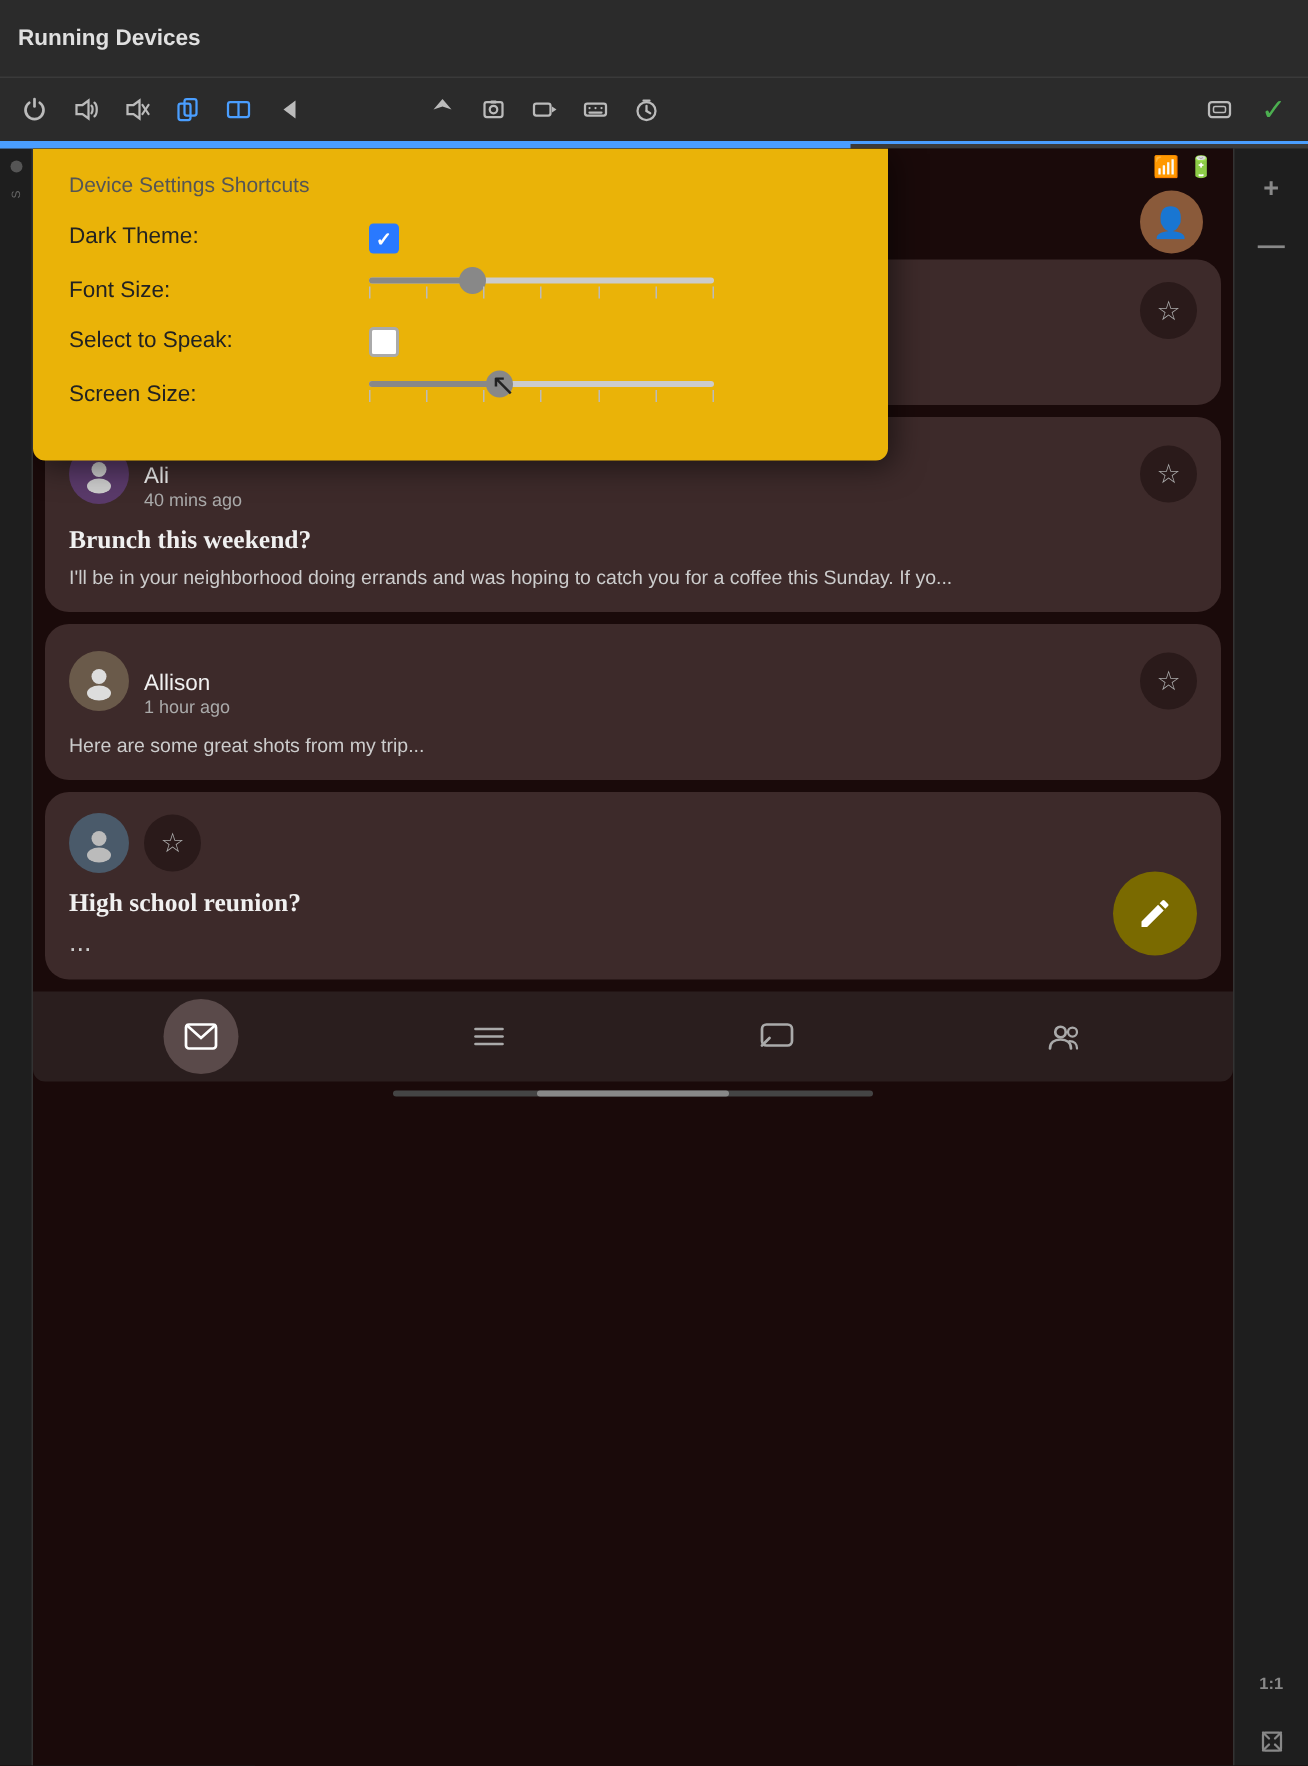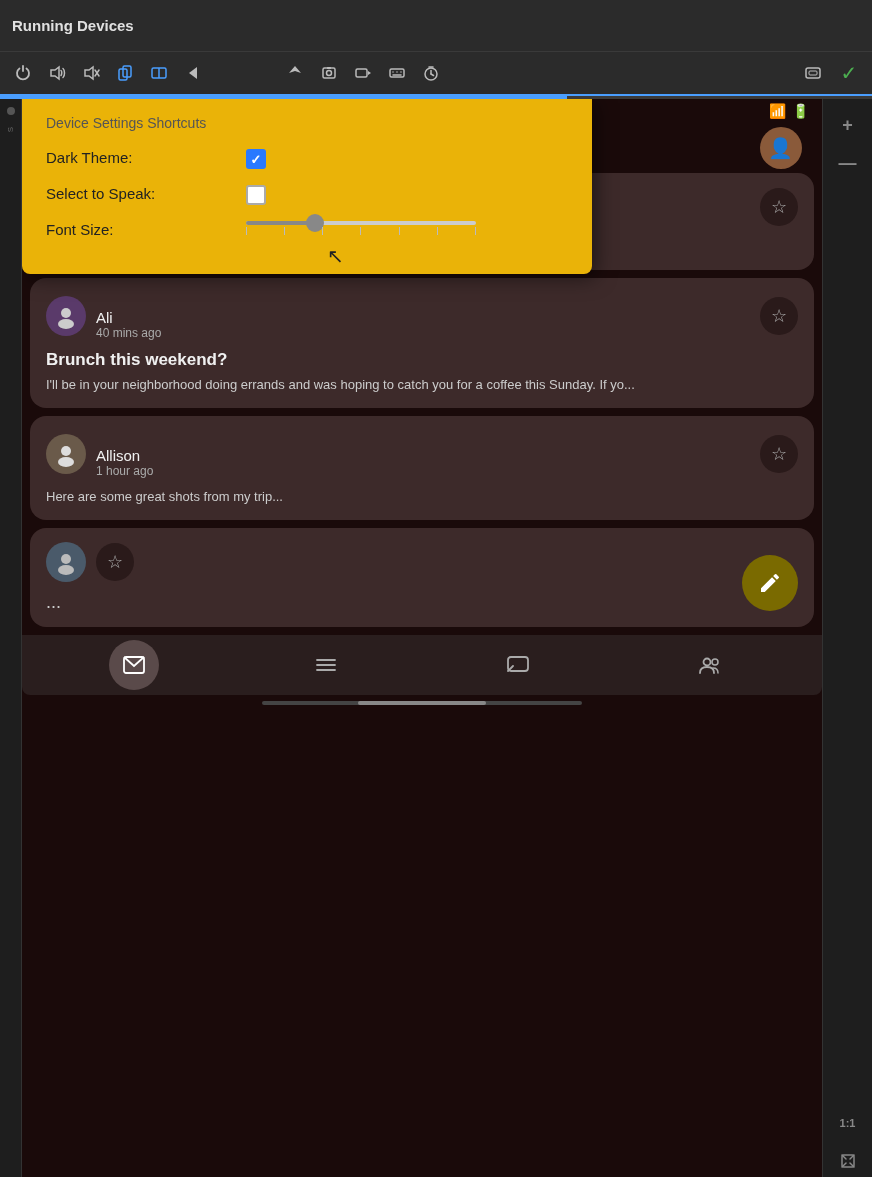--- a/index.html
+++ b/index.html
@@ -285,20 +285,21 @@
       cursor: pointer;
       font-size: 18px;
       color: #aaa;
       flex-shrink: 0;
     }
     .card-subject {
       color: #f0f0f0;
       font-size: 17px;
       font-weight: 600;
       margin-bottom: 6px;
+      font-family: Liberation Serif, serif;
     }
     .card-preview {
       color: #ccc;
       font-size: 13px;
       line-height: 1.4;
     }
     .ellipsis {
       color: #ccc;
       font-size: 18px;
       margin-top: 6px;
@@ -533,47 +534,67 @@
 
       <div class="setting-row">
         <span class="setting-label">Dark Theme:</span>
         <div class="setting-control">
           <div class="checkbox-blue"></div>
         </div>
       </div>
 
 
       <div class="setting-row">
-        <span class="setting-label">Select to Speak:</span>
-        <div class="setting-control">
-          <div class="checkbox-empty"></div>
-        </div>
-      </div>
-
-      <div class="setting-row">
         <span class="setting-label">Font Size:</span>
         <div class="setting-control">
           <div class="slider-container">
             <div class="slider-track">
               <div class="slider-fill" style="width:30%;"></div>
               <div class="slider-thumb" style="left:calc(30% - 9px);"></div>
               <div class="slider-ticks">
                 <div class="slider-tick"></div>
                 <div class="slider-tick"></div>
                 <div class="slider-tick"></div>
                 <div class="slider-tick"></div>
                 <div class="slider-tick"></div>
                 <div class="slider-tick"></div>
                 <div class="slider-tick"></div>
               </div>
             </div>
           </div>
         </div>
       </div>
 
+      <div class="setting-row">
+        <span class="setting-label">Select to Speak:</span>
+        <div class="setting-control">
+          <div class="checkbox-empty"></div>
+        </div>
+      </div>
+
+      <div class="setting-row">
+        <span class="setting-label">Screen Size:</span>
+        <div class="setting-control">
+          <div class="slider-container">
+            <div class="slider-track">
+              <div class="slider-fill" style="width:38%;"></div>
+              <div class="slider-thumb" style="left:calc(38% - 9px);"></div>
+              <div class="slider-ticks">
+                <div class="slider-tick"></div>
+                <div class="slider-tick"></div>
+                <div class="slider-tick"></div>
+                <div class="slider-tick"></div>
+                <div class="slider-tick"></div>
+                <div class="slider-tick"></div>
+                <div class="slider-tick"></div>
+              </div>
+            </div>
+          </div>
+        </div>
+      </div>
 
       <div style="position:absolute; top:145px; left:305px; font-size:20px; color:#222; pointer-events:none; z-index:30;">↖</div>
     </div>
 
     <div style="background:#1a0a0a; flex:1; display:flex; flex-direction:column; height:100%; overflow:hidden; position:relative;">
 
       <div class="phone-status-bar">
         <span class="status-icon">📶</span>
         <span class="status-icon">🔋</span>
       </div>
@@ -629,20 +650,21 @@
       <div class="message-card" style="margin-bottom:8px; position:relative;">
         <div class="card-header">
           <div class="avatar avatar-kim">
             <svg width="28" height="28" viewBox="0 0 28 28" fill="none">
               <circle cx="14" cy="11" r="5" fill="#bbb"></circle>
               <ellipse cx="14" cy="22" rx="8" ry="5" fill="#bbb"></ellipse>
             </svg>
           </div>
           <div class="star-btn">☆</div>
         </div>
+        <div class="card-subject">High school reunion?</div>
         <div class="ellipsis">...</div>
 
         <div class="fab-btn">
           <svg width="24" height="24" viewBox="0 0 24 24" fill="none">
             <path d="M3 17.25V21h3.75L17.81 9.94l-3.75-3.75L3 17.25zM20.71 7.04a1 1 0 0 0 0-1.41l-2.34-2.34a1 1 0 0 0-1.41 0l-1.83 1.83 3.75 3.75 1.83-1.83z" fill="white"></path>
           </svg>
         </div>
       </div>
 
       <div class="phone-bottom-nav">

